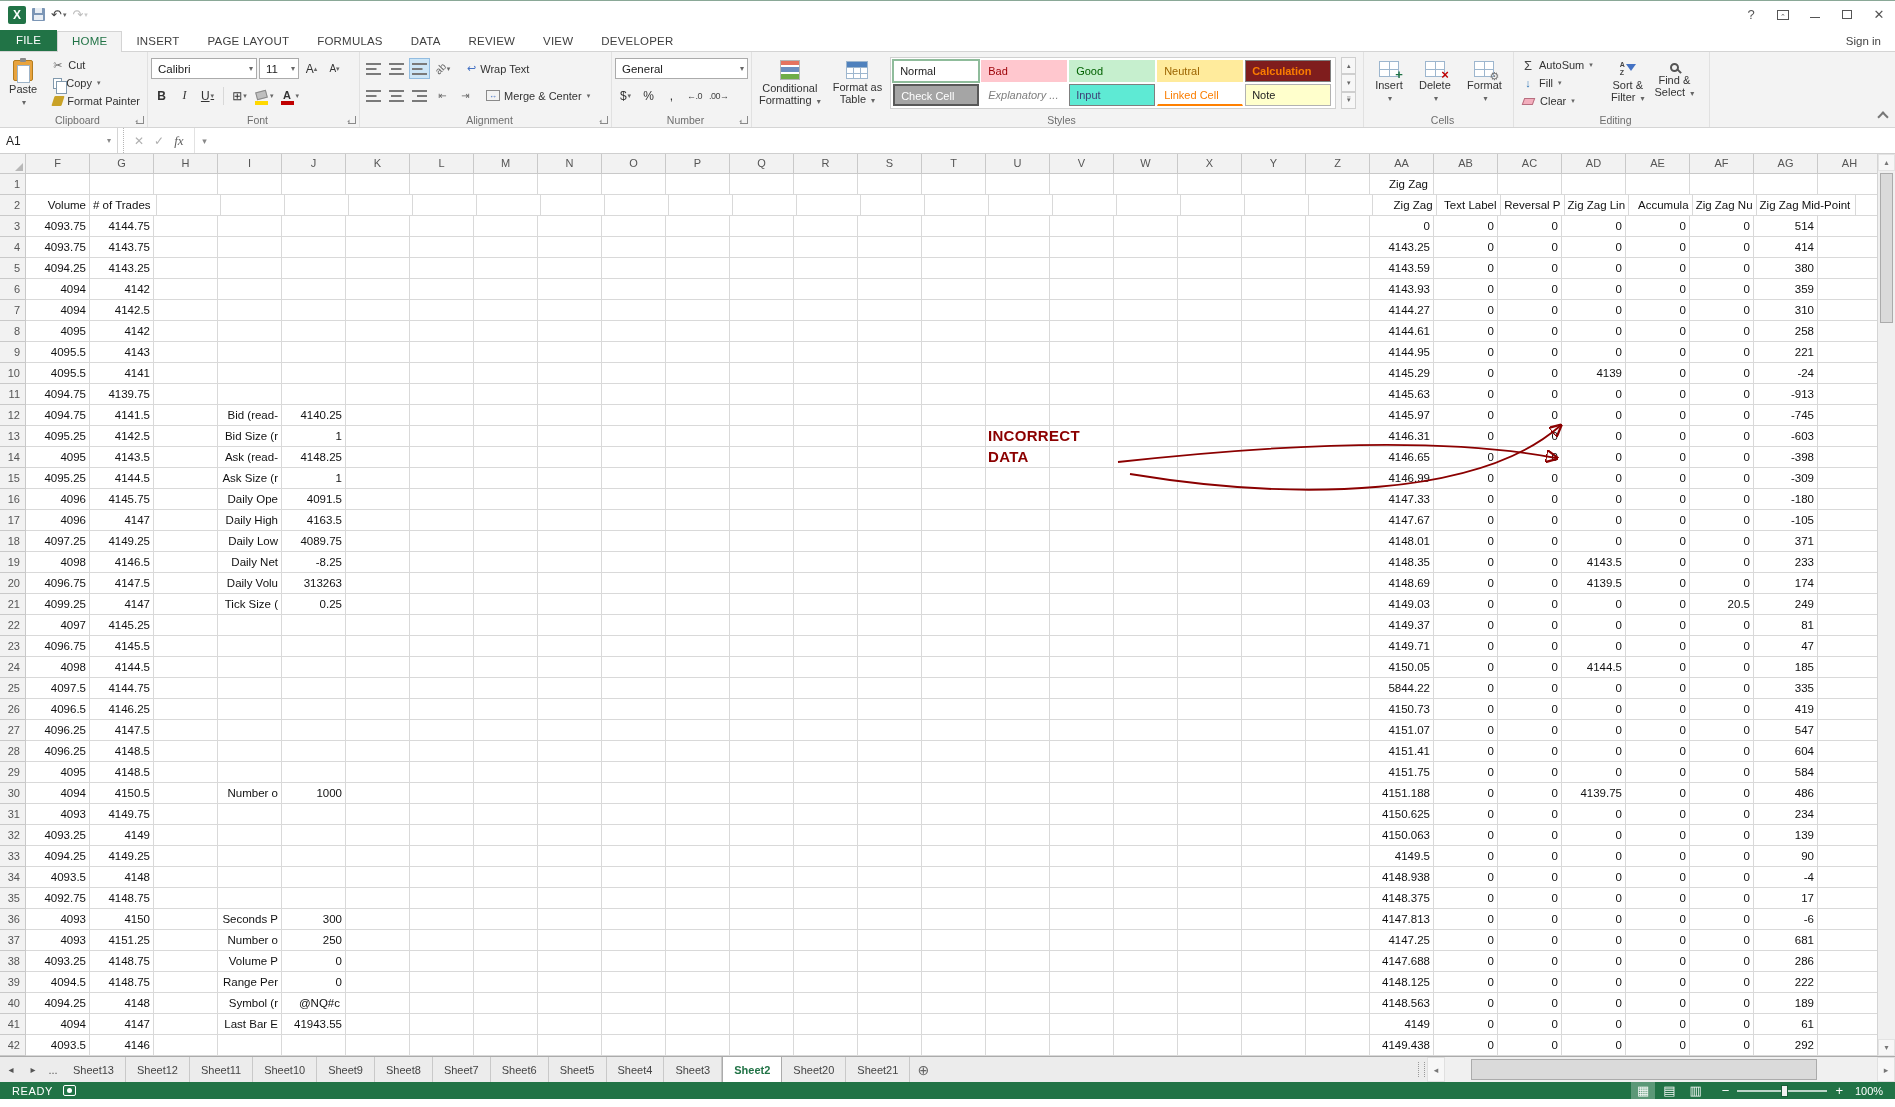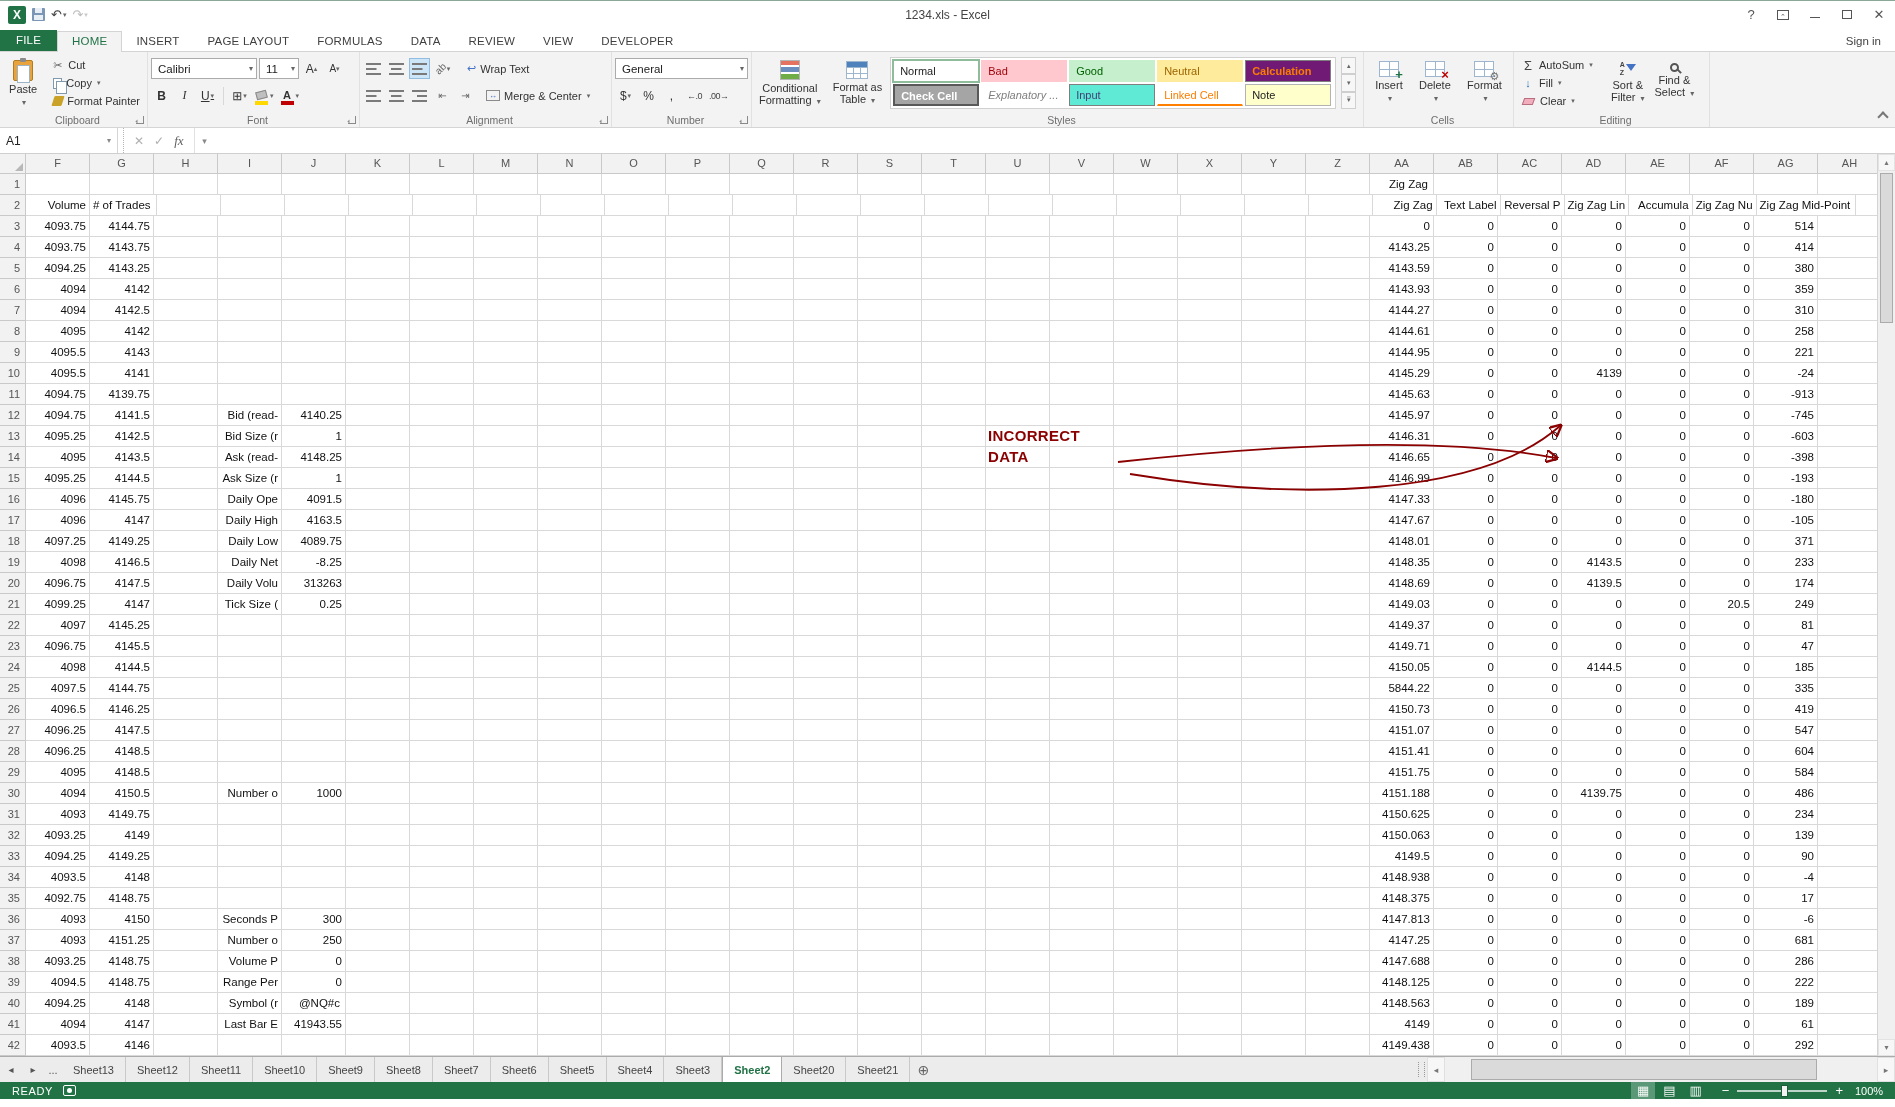--- a/index.html
+++ b/index.html
@@ -83,22 +83,22 @@
   .sortic::after{content:"";position:absolute;right:0;top:3px;border-left:5px solid transparent;border-right:5px solid transparent;border-top:7px solid #4472c4}
   .mag{width:9px;height:9px;border:2px solid #555;border-radius:50%;position:relative;margin-top:6px}
   .mag::after{content:"";position:absolute;width:6px;height:2px;background:#555;transform:rotate(45deg);right:-5px;bottom:-2px}
   .gallery{display:flex;flex-wrap:wrap;width:446px;align-content:flex-start;background:#fff;border:1px solid #d0d0d0;height:52px;padding:1px;margin-top:2px}
   .chip{width:86px;height:22px;margin:1px;font-size:11px;line-height:20px;padding-left:6px;border:1px solid transparent;background:#fff;color:#222;overflow:hidden;white-space:nowrap}
   .chip.normal{border-color:#d9d9d9}
   .chip.sel{outline:2px solid #8fbc9b;outline-offset:-1px}
   .chip.bad{background:#ffc7ce;color:#9c0006}
   .chip.good{background:#c6efce;color:#006100}
   .chip.neutral{background:#ffeb9c;color:#9c6500}
-  .chip.calculation{background:#701a75;color:#fa7d00;font-weight:bold;border-color:#7f7f7f}
-  .chip.checkcell{background:#a5a5a5;color:#fff;font-weight:bold;border:2px solid #595959}
+  .chip.calculation{background:#7f1d1d;color:#fa7d00;font-weight:bold;border-color:#7f7f7f}
+  .chip.checkcell{background:#a5a5a5;color:#fff;font-weight:normal;border:2px solid #595959}
   .chip.explanatory{color:#7f7f7f;font-style:italic}
   .chip.input{background:#5eead4;color:#3f3f76;border-color:#7f7f7f}
   .chip.linked{color:#fa7d00;border-bottom:2px solid #ff8001}
   .chip.note{background:#ffffcc;border-color:#b2b2b2}
   .galscroll{display:flex;flex-direction:column;width:15px;margin:2px 0 0 1px;height:52px}
   .galbtn{flex:1;border:1px solid #cfcfcf;background:#f7f7f7;font-size:7px;color:#666;display:flex;align-items:center;justify-content:center}
   .collapse{position:absolute;right:8px;bottom:6px;width:8px;height:8px;border-top:2px solid #777;border-left:2px solid #777;transform:rotate(45deg)}
 
   
   .fbar{height:26px;display:flex;align-items:stretch;background:#fff;border-bottom:1px solid #cfcfcf}
@@ -178,21 +178,20 @@
       </div>
     <div class="qbtn">
         <span>↶</span>
         <span class="tiny">▾</span>
       </div>
     <div class="qbtn disabled">
         <span>↷</span>
         <span class="tiny">▾</span>
       </div>
   </div>
-  <div class="wtitle">1234.xls - Excel</div>
   <div class="wctrl">
     <div class="wbtn">
         <span>?</span>
       </div>
     <div class="wbtn">
         <span class="rdo-box">⌃</span>
       </div>
     <div class="wbtn">
         <span class="minbar"></span>
       </div>
@@ -959,21 +958,21 @@
           <div class="cell"></div>
           <div class="cell"></div>
           <div class="cell"></div>
           <div class="cell"></div>
           <div class="cell num">4146.99</div>
           <div class="cell num">0</div>
           <div class="cell num">0</div>
           <div class="cell num">0</div>
           <div class="cell num">0</div>
           <div class="cell num">0</div>
-          <div class="cell num">-193</div>
+          <div class="cell num">-309</div>
           <div class="cell"></div>
         </div>
         <div class="row">
           <div class="rowh">16</div>
           <div class="cell num">4096</div>
           <div class="cell num">4145.75</div>
           <div class="cell"></div>
           <div class="cell txt">Daily Ope</div>
           <div class="cell num">4091.5</div>
           <div class="cell"></div>

